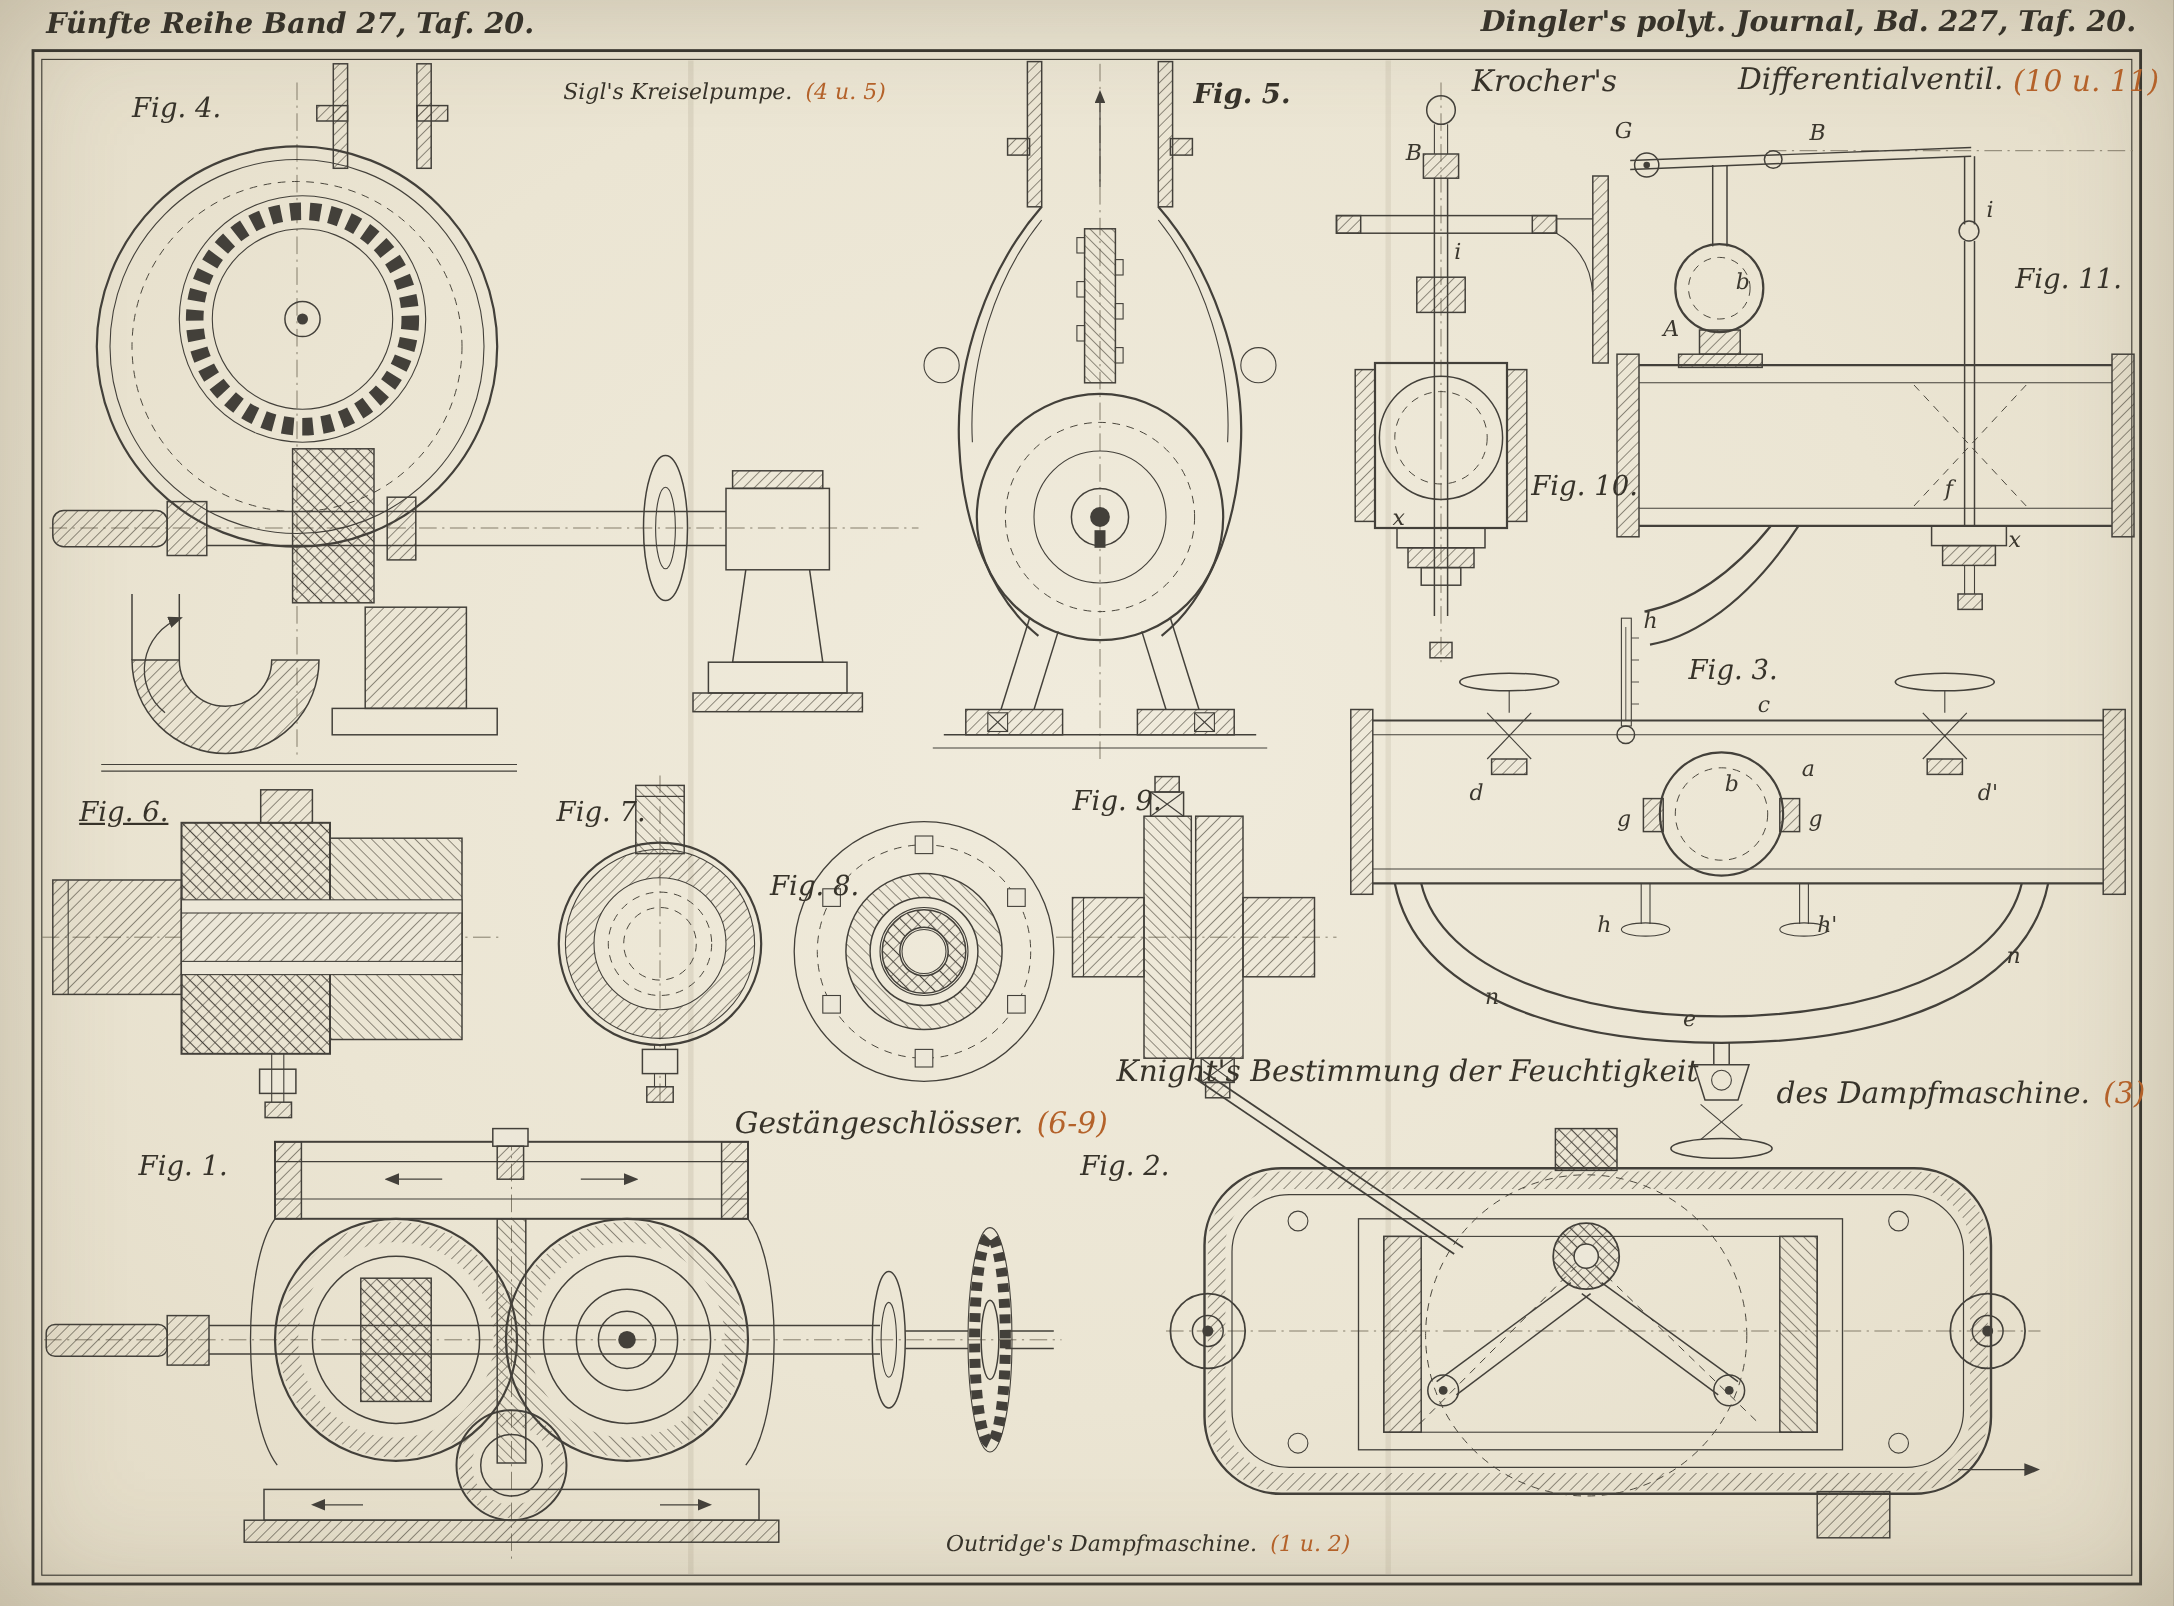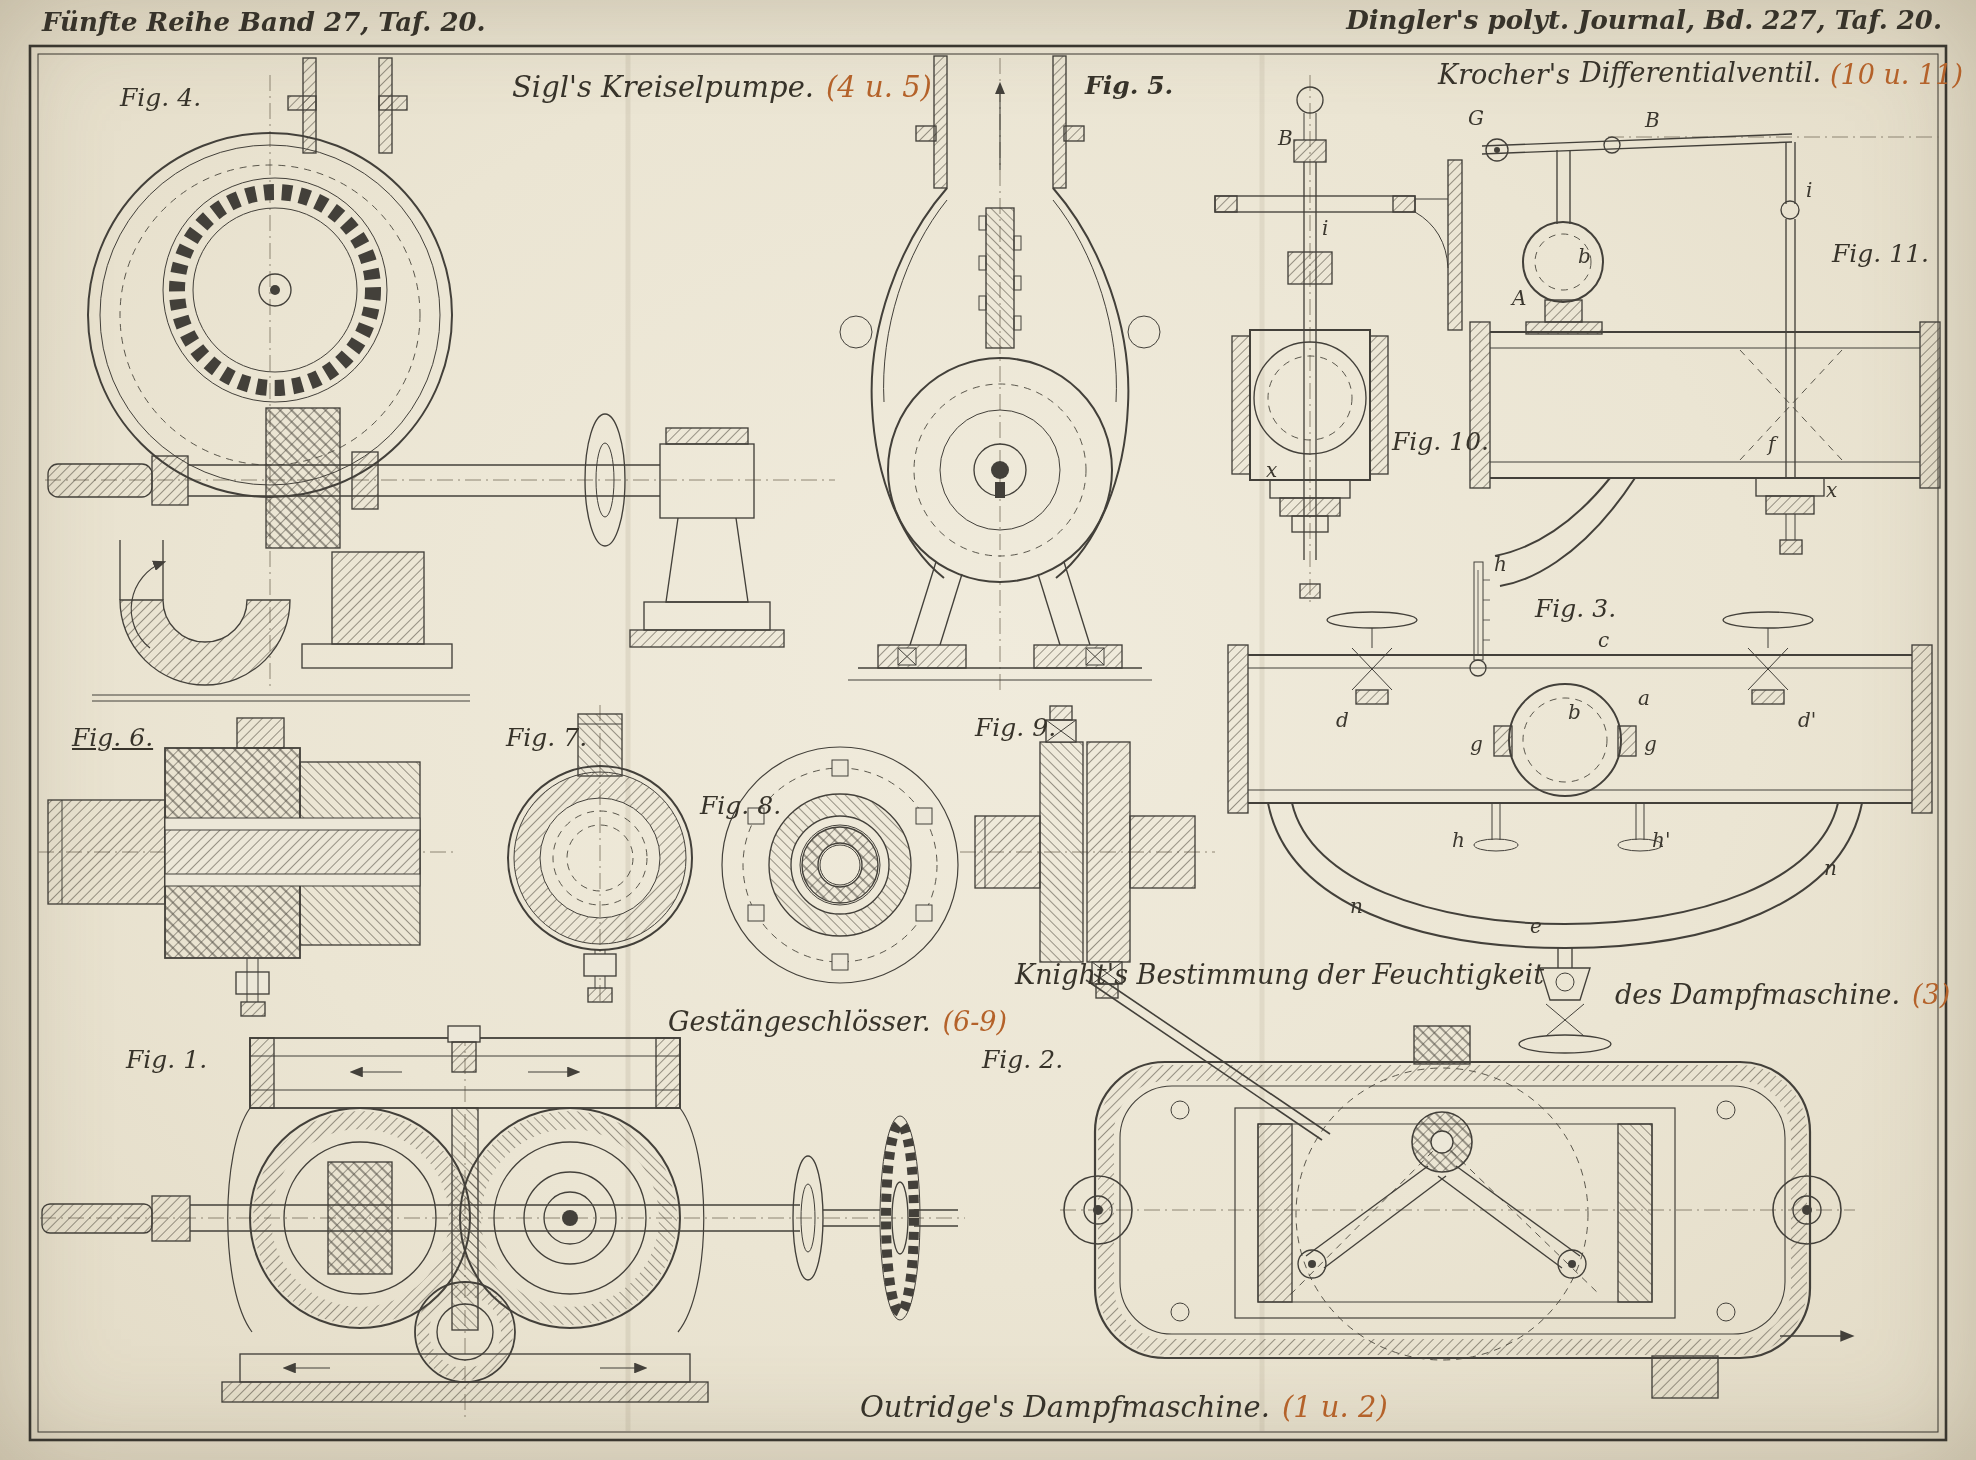--- a/index.html
+++ b/index.html
@@ -4,21 +4,21 @@
 <style>
   html,body{margin:0;padding:0;background:#a89f8d;}
   #plate{
     position:relative;width:1976px;height:1460px;overflow:hidden;
     background:radial-gradient(ellipse at 50% 45%, #f0ebdc 0%, #ebe5d3 55%, #e2dac5 100%);
     box-shadow:inset 0 0 110px rgba(110,95,70,.30);
     font-family:"DejaVu Serif","Liberation Serif",serif;color:#37332a;
   }
   .lbl{position:absolute;font-style:italic;white-space:nowrap;color:#37332a;line-height:1.1;}
   .hd{font-size:26px;font-weight:bold;}
-  .t{font-size:29px;}
+  .t{font-size:20px;}
   .t2{font-size:27px;}
   .fg{font-size:25px;}
   .part{position:absolute;font-style:italic;font-size:20px;color:#3b372e;white-space:nowrap;}
   .ref{color:#b4622a;margin-left:12px;}
   svg{position:absolute;left:0;top:0;}
   .cl{stroke:#847c6a;fill:none;stroke-width:0.9;stroke-dasharray:16 5 2 5;}
   .dsh{stroke:#4a463c;fill:none;stroke-width:0.9;stroke-dasharray:7 6;}
 </style>
 </head>
 <body>
@@ -394,21 +394,21 @@
       <rect fill="url(#hA)" x="1652" y="1356" width="66" height="42"></rect>
       <line x1="1780" y1="1336" x2="1852" y2="1336" stroke-width="1.3" marker-end="url(#arr)"></line>
     </g>
   </svg>
 
   <div class="lbl hd" style="left:42px;top:8px;">Fünfte Reihe Band 27, Taf. 20.</div>
   <div class="lbl hd" style="right:34px;top:6px;text-align:center;">Dingler's polyt. Journal, Bd. 227, Taf. 20.</div>
 
   <div class="lbl t" style="left:512px;top:72px;"><span>Sigl's Kreiselpumpe.</span><span class="ref">(4 u. 5)</span></div>
 
-  <div class="lbl t2" style="left:1438px;top:60px;">Krocher's</div>
+  <div class="lbl t2" style="left:1338px;top:60px;">Krocher's</div>
   <div class="lbl t2" style="left:1580px;top:58px;">Differentialventil.</div>
   <div class="lbl t2 ref" style="left:1830px;top:60px;margin-left:0;">(10 u. 11)</div>
 
   <div class="lbl t2" style="left:668px;top:982px;margin-top:25px;"><span>Gestängeschlösser.</span><span class="ref">(6-9)</span></div>
 
   <div class="lbl t2" style="left:1015px;top:960px;">Knight's Bestimmung der Feuchtigkeit</div>
   <div class="lbl t2" style="left:1615px;top:980px;"><span>des Dampfmaschine.</span><span class="ref">(3)</span></div>
 
   <div class="lbl t" style="left:860px;top:1392px;"><span>Outridge's Dampfmaschine.</span><span class="ref">(1 u. 2)</span></div>
 

